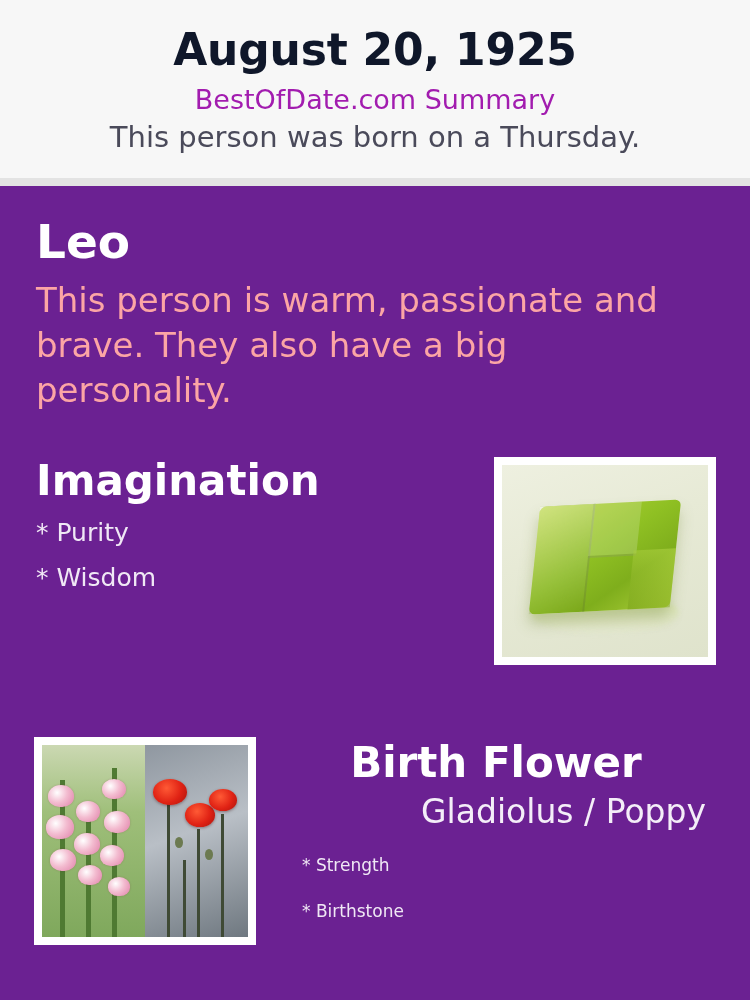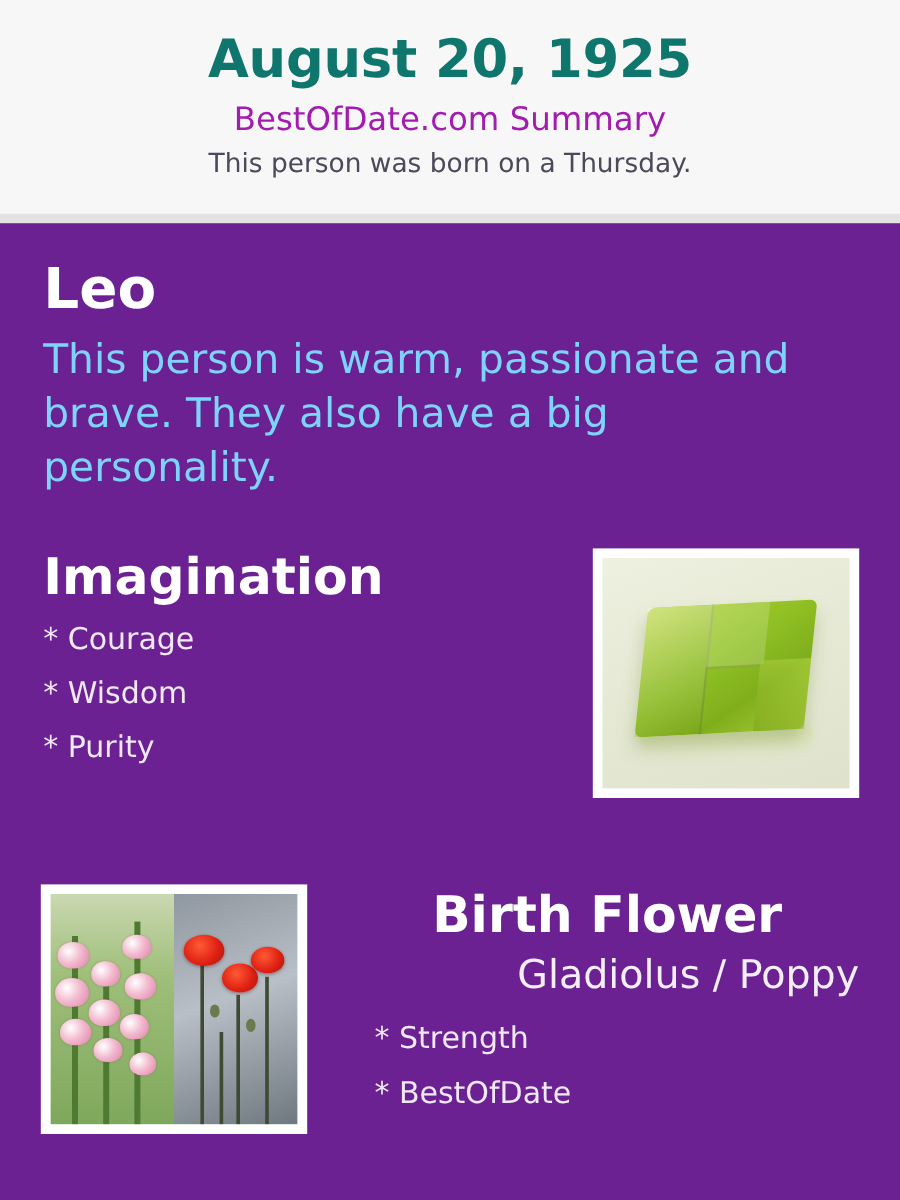--- a/index.html
+++ b/index.html
@@ -23,35 +23,35 @@
 
   
   .header {
     background: #f7f7f7;
     height: 178px;
     box-sizing: border-box;
     padding-top: 22px;
     text-align: center;
   }
   .header-date {
-    color: #0f766e;
+    color: #0f172a;
     font-size: 44px;
     font-weight: bold;
     line-height: 56px;
     letter-spacing: -0.2px;
   }
   .header-sub {
     color: #a21caf;
     font-size: 27px;
     line-height: 40px;
     margin-top: 2px;
   }
   .header-note {
     color: #4a4a5a;
-    font-size: 22px;
+    font-size: 29px;
     line-height: 34px;
     margin-top: 0px;
   }
 
   .header-divider {
     height: 8px;
     background: #e3e3e3;
     width: 100%;
   }
 
@@ -68,21 +68,21 @@
   .zodiac-title {
     font-size: 47px;
     font-weight: bold;
     line-height: 60px;
     color: #ffffff;
     margin: 0 0 6px 2px;
   }
   .zodiac-desc {
     font-size: 34px;
     line-height: 45px;
-    color: #7dd3fc;
+    color: #fca5a5;
     margin: 0 0 0 2px;
     max-width: 660px;
   }
 
   
   .stone-section {
     position: relative;
     margin-top: 40px;
     min-height: 230px;
   }
@@ -227,42 +227,42 @@
   }
   .poppy-bud {
     position: absolute;
     width: 8px; height: 11px;
     border-radius: 50%;
     background: #6c7a50;
   }
 
   .flower-text {
     position: absolute;
-    right: 0px;
+    right: 10px;
     top: 0px;
     width: 420px;
     text-align: left;
   }
   .flower-title {
     font-size: 42px;
     font-weight: bold;
     line-height: 55px;
     color: #ffffff;
     margin: 0;
     text-align: center;
   }
   .flower-name {
     font-size: 33px;
     line-height: 44px;
     color: #f4eef8;
     margin: 0 0 8px 0;
     text-align: right;
   }
   .flower-bullet {
-    font-size: 25px;
+    font-size: 17px;
     line-height: 46px;
     color: #f0e8f5;
     margin-left: 10px;
     text-align: left;
     padding-left: 6px;
   }
 </style>
 </head>
 <body>
 
@@ -275,23 +275,22 @@
   </div>
   <div class="header-divider"></div>
 
   <div class="body-panel">
 
     <div class="zodiac-title">Leo</div>
     <div class="zodiac-desc">This person is warm, passionate and brave. They also have a big personality.</div>
 
     <div class="stone-section">
       <div class="stone-title">Imagination</div>
-      <div class="bullet">* Courage</div>
+      <div class="bullet">* Purity</div>
       <div class="bullet">* Wisdom</div>
-      <div class="bullet">* Purity</div>
 
       <div class="stone-photo">
         <div class="stone-photo-inner">
           <div class="gem-shadow"></div>
           <div class="gem">
             <div class="gem-facet-a"></div>
             <div class="gem-facet-b"></div>
             <div class="gem-facet-c"></div>
           </div>
         </div>
@@ -327,18 +326,18 @@
             <div class="poppy-bud" style="left:30px; top:92px;"></div>
             <div class="poppy-bud" style="left:60px; top:104px;"></div>
           </div>
         </div>
       </div>
 
       <div class="flower-text">
         <div class="flower-title">Birth Flower</div>
         <div class="flower-name">Gladiolus / Poppy</div>
         <div class="flower-bullet">* Strength</div>
-        <div class="flower-bullet">* BestOfDate</div>
+        <div class="flower-bullet">* Birthstone</div>
       </div>
     </div>
 
   </div>
 </div>
 
 </body></html>

